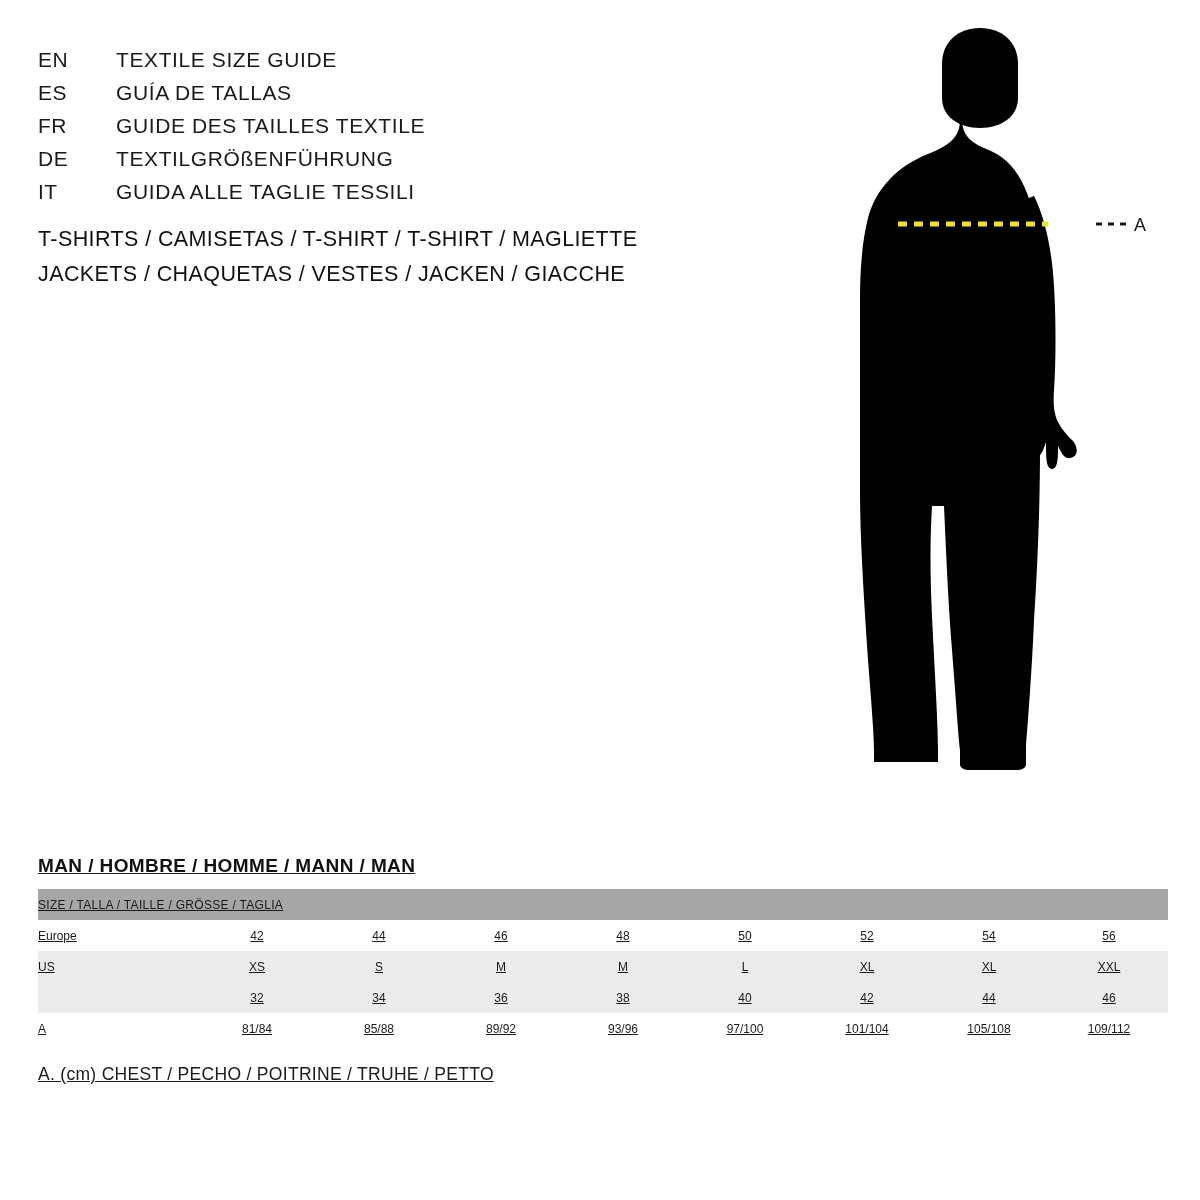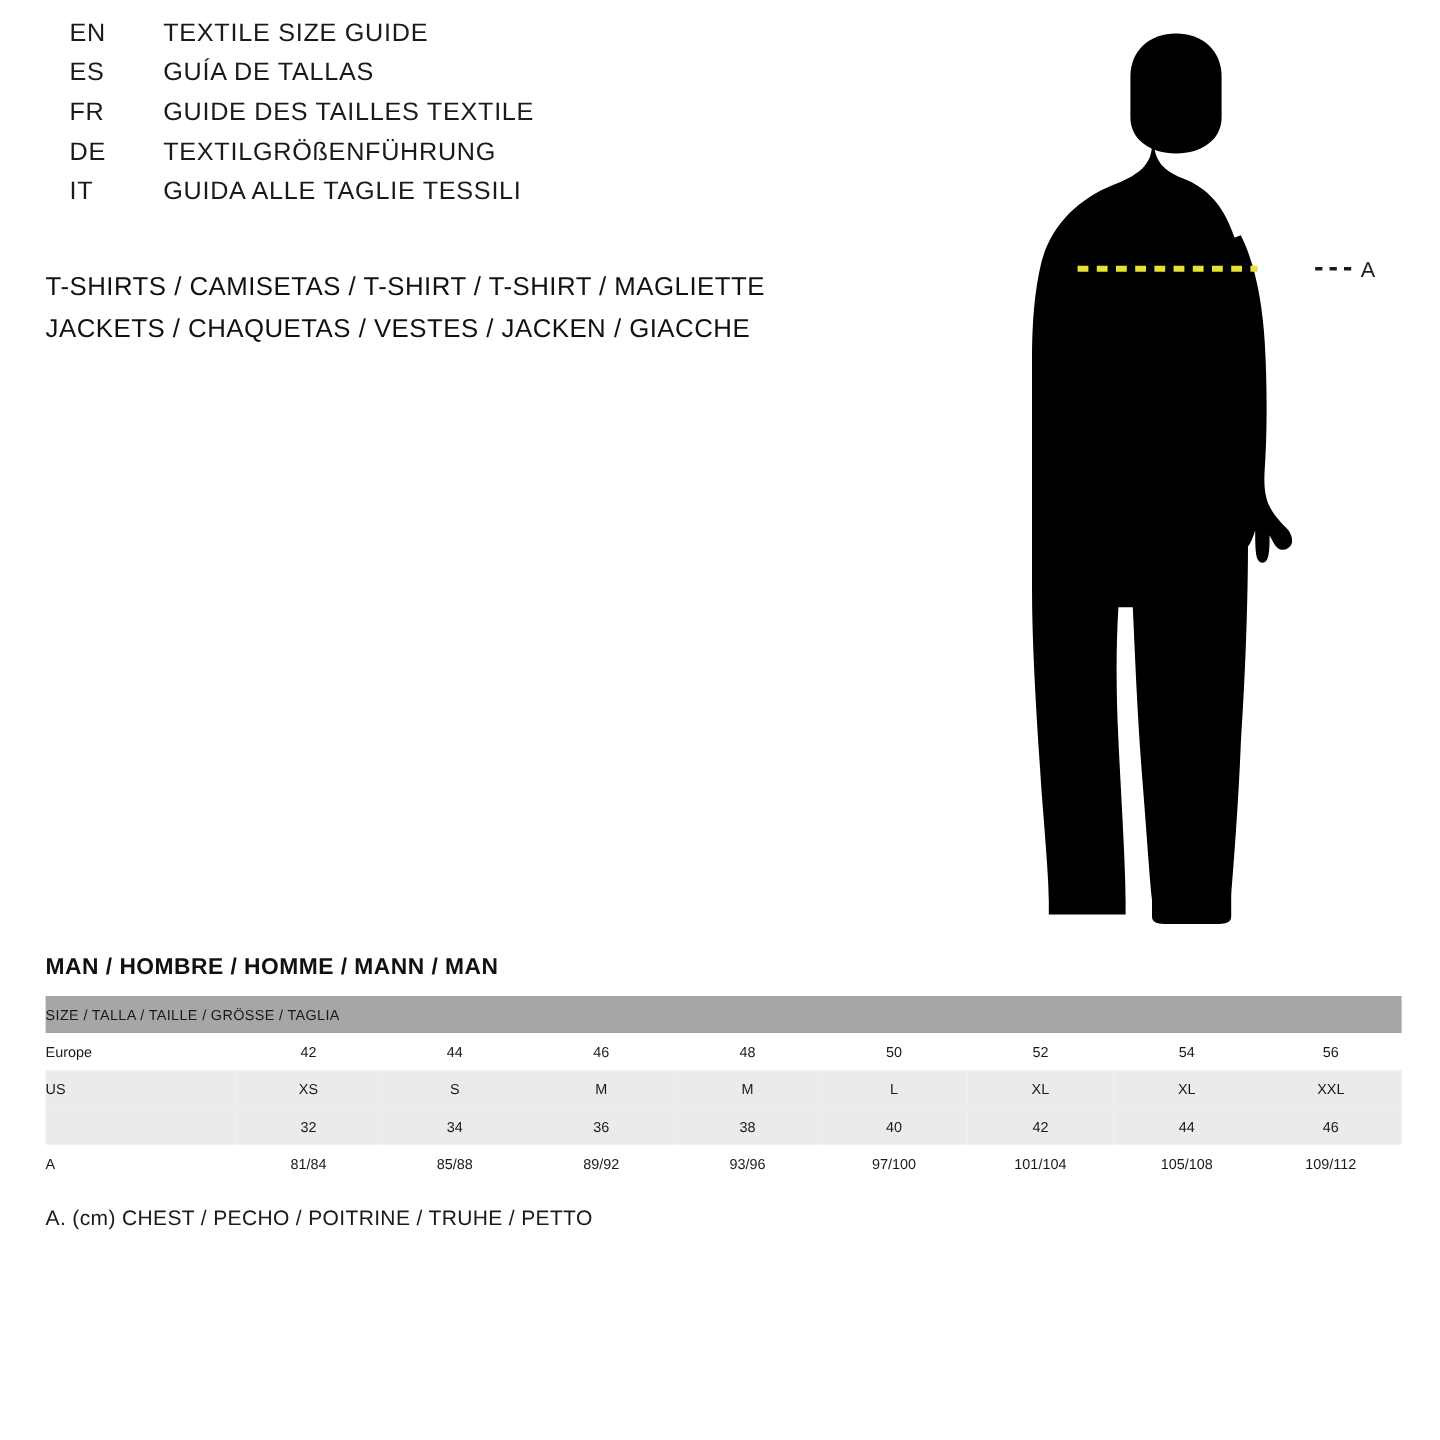--- a/index.html
+++ b/index.html
@@ -13,23 +13,22 @@
     font-family: "Liberation Sans", sans-serif;
     color: #1a1a1a;
     position: relative;
     overflow: hidden;
   }
 
   
   .lang-block {
     position: absolute;
     left: 38px;
-    top: 16px;
+    top: 48px;
     width: 700px;
-    margin-left: 20px;
   }
   .lang-row {
     display: flex;
     align-items: baseline;
     height: 33px;
   }
   .lang-code {
     width: 78px;
     font-size: 21px;
     letter-spacing: 0.5px;
@@ -65,22 +64,23 @@
     top: 20px;
     width: 360px;
     height: 780px;
   }
   .figure-wrap svg { display: block; }
 
   
   .table-area {
     position: absolute;
     left: 38px;
-    top: 796px;
+    top: 855px;
     width: 1130px;
+    text-decoration: underline;
   }
   .man-title {
     font-size: 19px;
     font-weight: bold;
     letter-spacing: 0.4px;
     margin-bottom: 12px;
     color: #111;
   }
   table.size-table {
     border-collapse: collapse;

